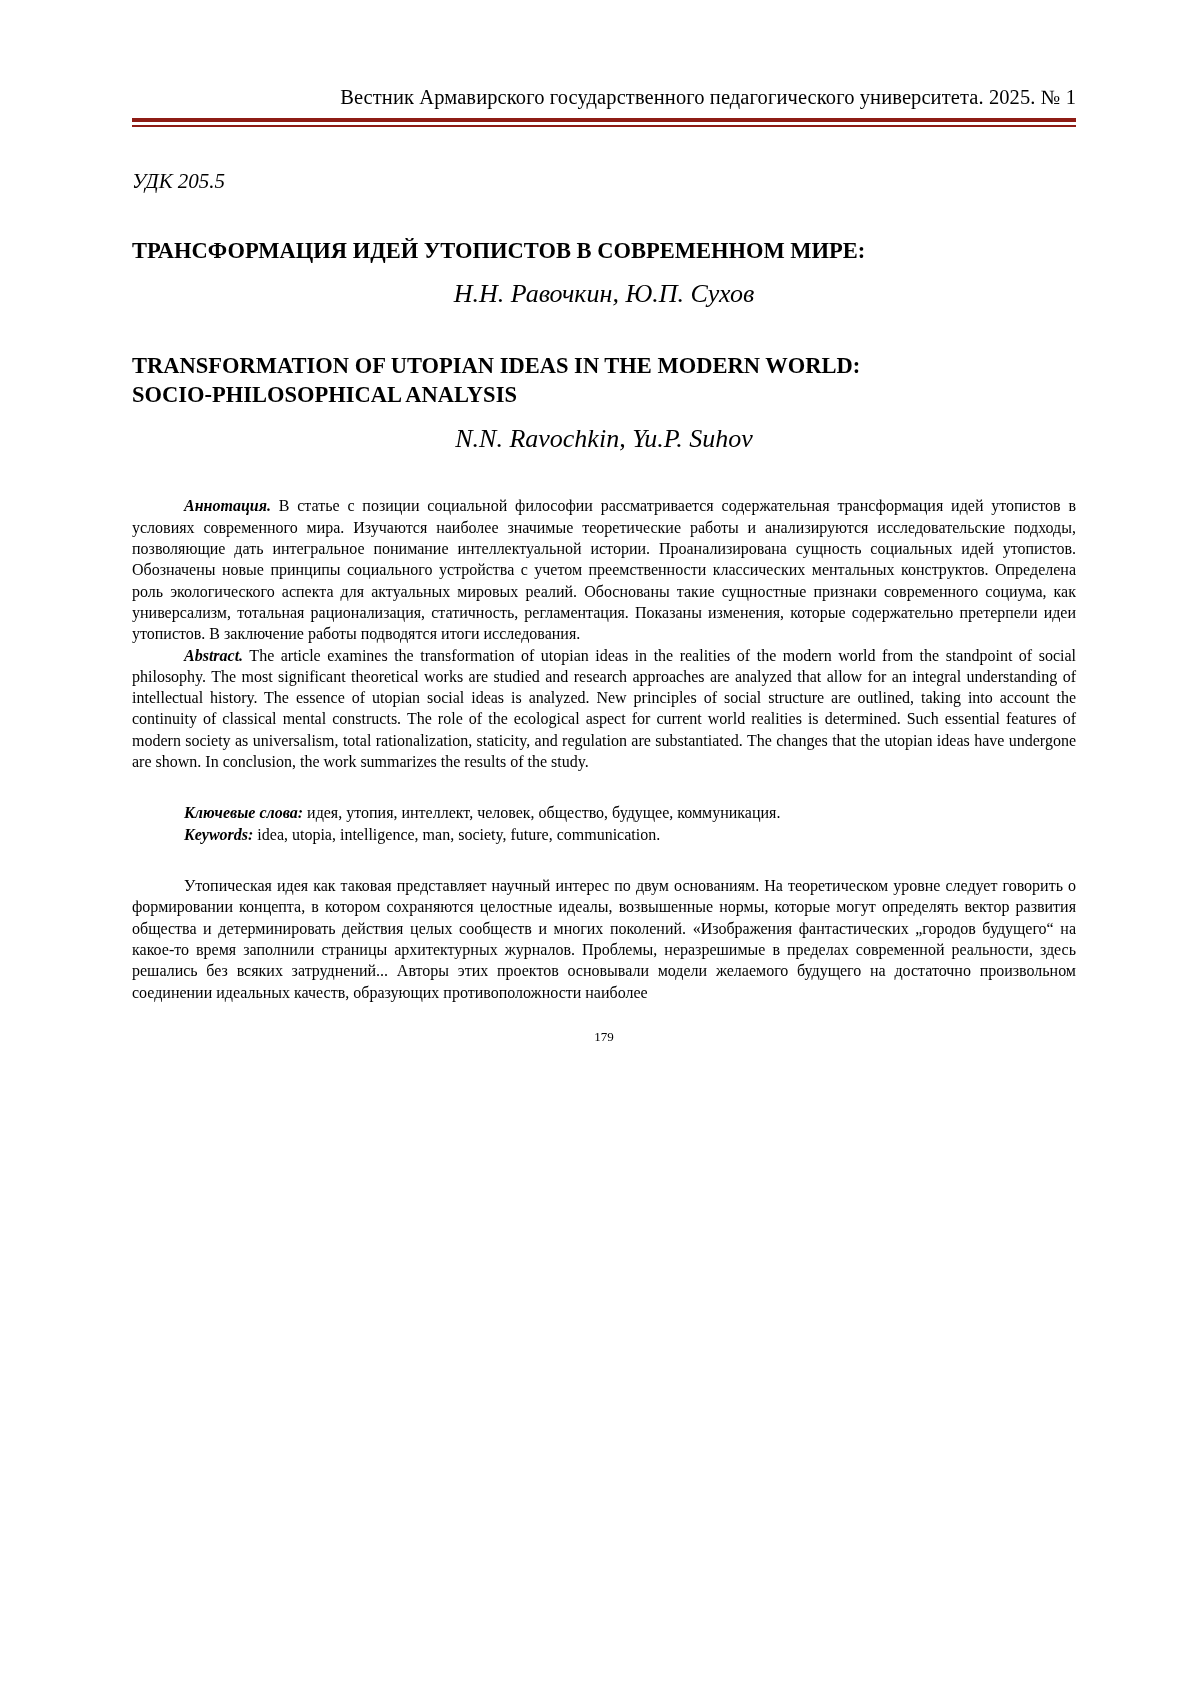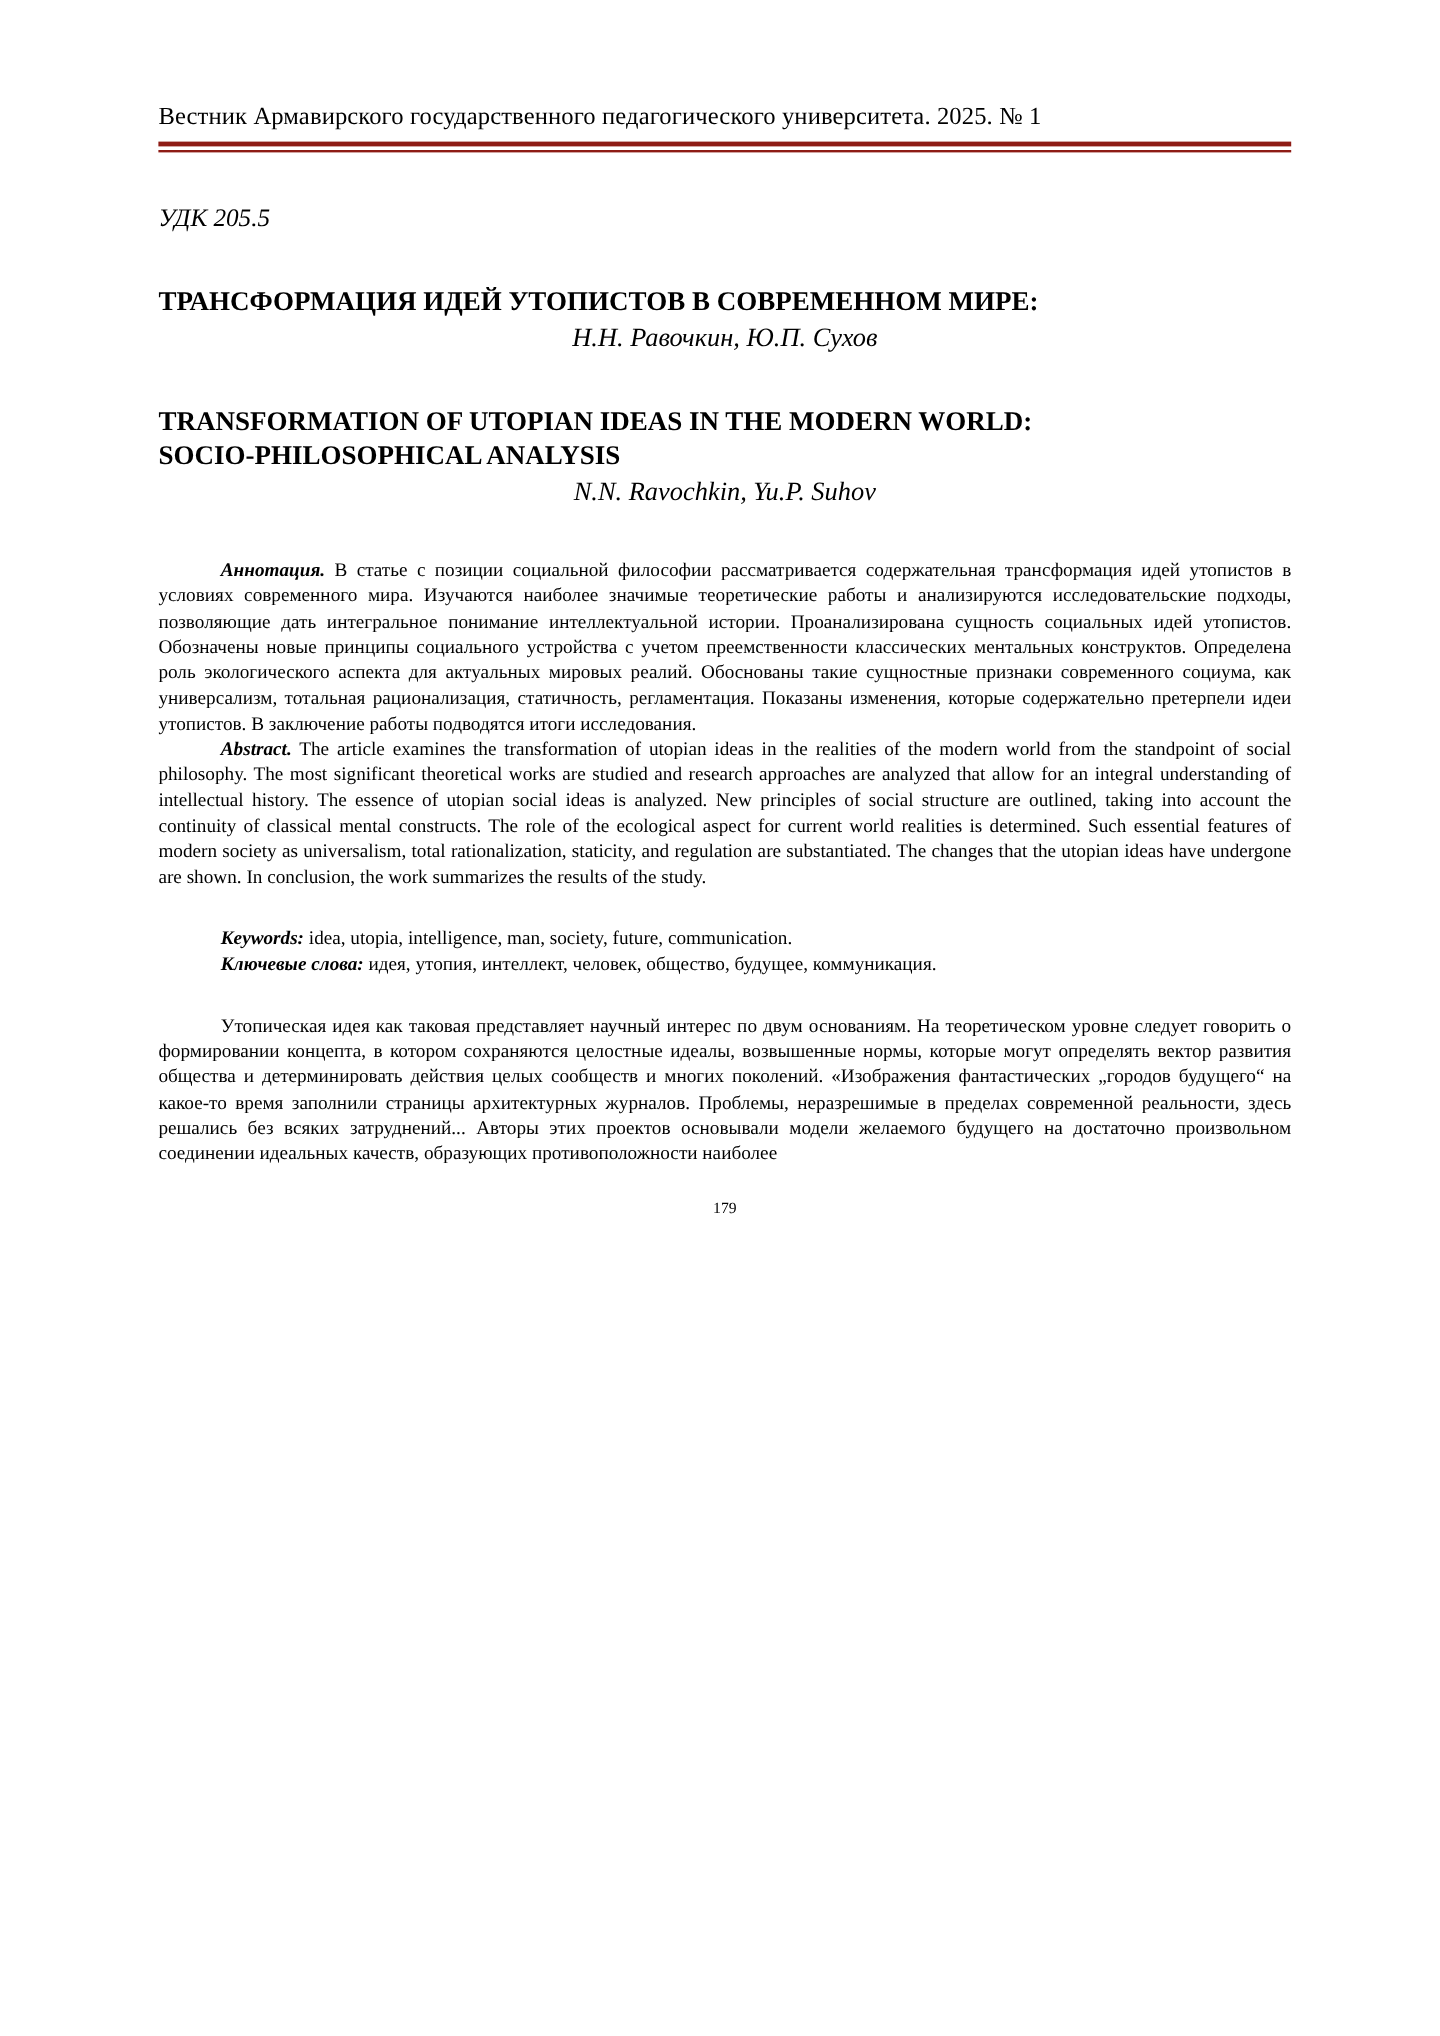--- a/index.html
+++ b/index.html
@@ -10,21 +10,21 @@
     font-family: "Liberation Serif", "DejaVu Serif", serif;
     color: #000000;
   }
   .page {
     width: 1200px; height: 1697px;
     padding: 86px 124px 0 132px;
     overflow: hidden;
     background: #ffffff;
   }
   .running-head {
-    text-align: left;
+    text-align: right;
     font-size: 20.5px;
     letter-spacing: 0.1px;
   }
   .header-rule {
     margin-top: 9px;
     height: 9px;
     border-top: 4px solid var(--accent);
     border-bottom: 2px solid var(--accent);
   }
   .udc {
@@ -34,24 +34,24 @@
   }
   .title {
     margin-top: 42px;
     text-align: left;
     font-weight: bold;
     font-size: 22.5px;
     line-height: 1.3;
   }
   .title-en { margin-top: 40px; }
   .authors {
-    margin-top: 2px;
+    margin-top: 12px;
     text-align: center;
     font-style: italic;
-    font-size: 22px;
+    font-size: 26px;
     line-height: 1.3;
   }
   .abstract-block { margin-top: 40px; }
   p.para {
     font-size: 16px;
     line-height: 1.333;
     text-align: justify;
     text-indent: 52px;
     font-family: Liberation Serif, serif;
   }
@@ -95,26 +95,26 @@
         <span>В статье с позиции социальной философии рассматривается содержательная трансформация идей утопистов в условиях современного мира. Изучаются наиболее значимые теоретические работы и анализируются исследовательские подходы, позволяющие дать интегральное понимание интеллектуальной истории. Проанализирована сущность социальных идей утопистов. Обозначены новые принципы социального устройства с учетом преемственности классических ментальных конструктов. Определена роль экологического аспекта для актуальных мировых реалий. Обоснованы такие сущностные признаки современного социума, как универсализм, тотальная рационализация, статичность, регламентация. Показаны изменения, которые содержательно претерпели идеи утопистов. В заключение работы подводятся итоги исследования.</span>
       </p>
       <p class="para">
         <span class="lead">Abstract.</span>
         <span>The article examines the transformation of utopian ideas in the realities of the modern world from the standpoint of social philosophy. The most significant theoretical works are studied and research approaches are analyzed that allow for an integral understanding of intellectual history. The essence of utopian social ideas is analyzed. New principles of social structure are outlined, taking into account the continuity of classical mental constructs. The role of the ecological aspect for current world realities is determined. Such essential features of modern society as universalism, total rationalization, staticity, and regulation are substantiated. The changes that the utopian ideas have undergone are shown. In conclusion, the work summarizes the results of the study.</span>
       </p>
     </section>
 
     <section class="keywords-block">
       <p class="para">
+        <span class="lead">Ключевые слова:</span>
+        <span>идея, утопия, интеллект, человек, общество, будущее, коммуникация.</span>
+      </p>
+      <p class="para">
         <span class="lead">Keywords:</span>
         <span>idea, utopia, intelligence, man, society, future, communication.</span>
-      </p>
-      <p class="para">
-        <span class="lead">Ключевые слова:</span>
-        <span>идея, утопия, интеллект, человек, общество, будущее, коммуникация.</span>
       </p>
     </section>
 
     <section class="body-block">
       <p class="para">Утопическая идея как таковая представляет научный интерес по двум основаниям. На теоретическом уровне следует говорить о формировании концепта, в котором сохраняются целостные идеалы, возвышенные нормы, которые могут определять вектор развития общества и детерминировать действия целых сообществ и многих поколений. «Изображения фантастических „городов будущего“ на какое-то время заполнили страницы архитектурных журналов. Проблемы, неразрешимые в пределах современной реальности, здесь решались без всяких затруднений... Авторы этих проектов основывали модели желаемого будущего на достаточно произвольном соединении идеальных качеств, образующих противоположности наиболее</p>
     </section>
 
   </main>
 
   <footer>

